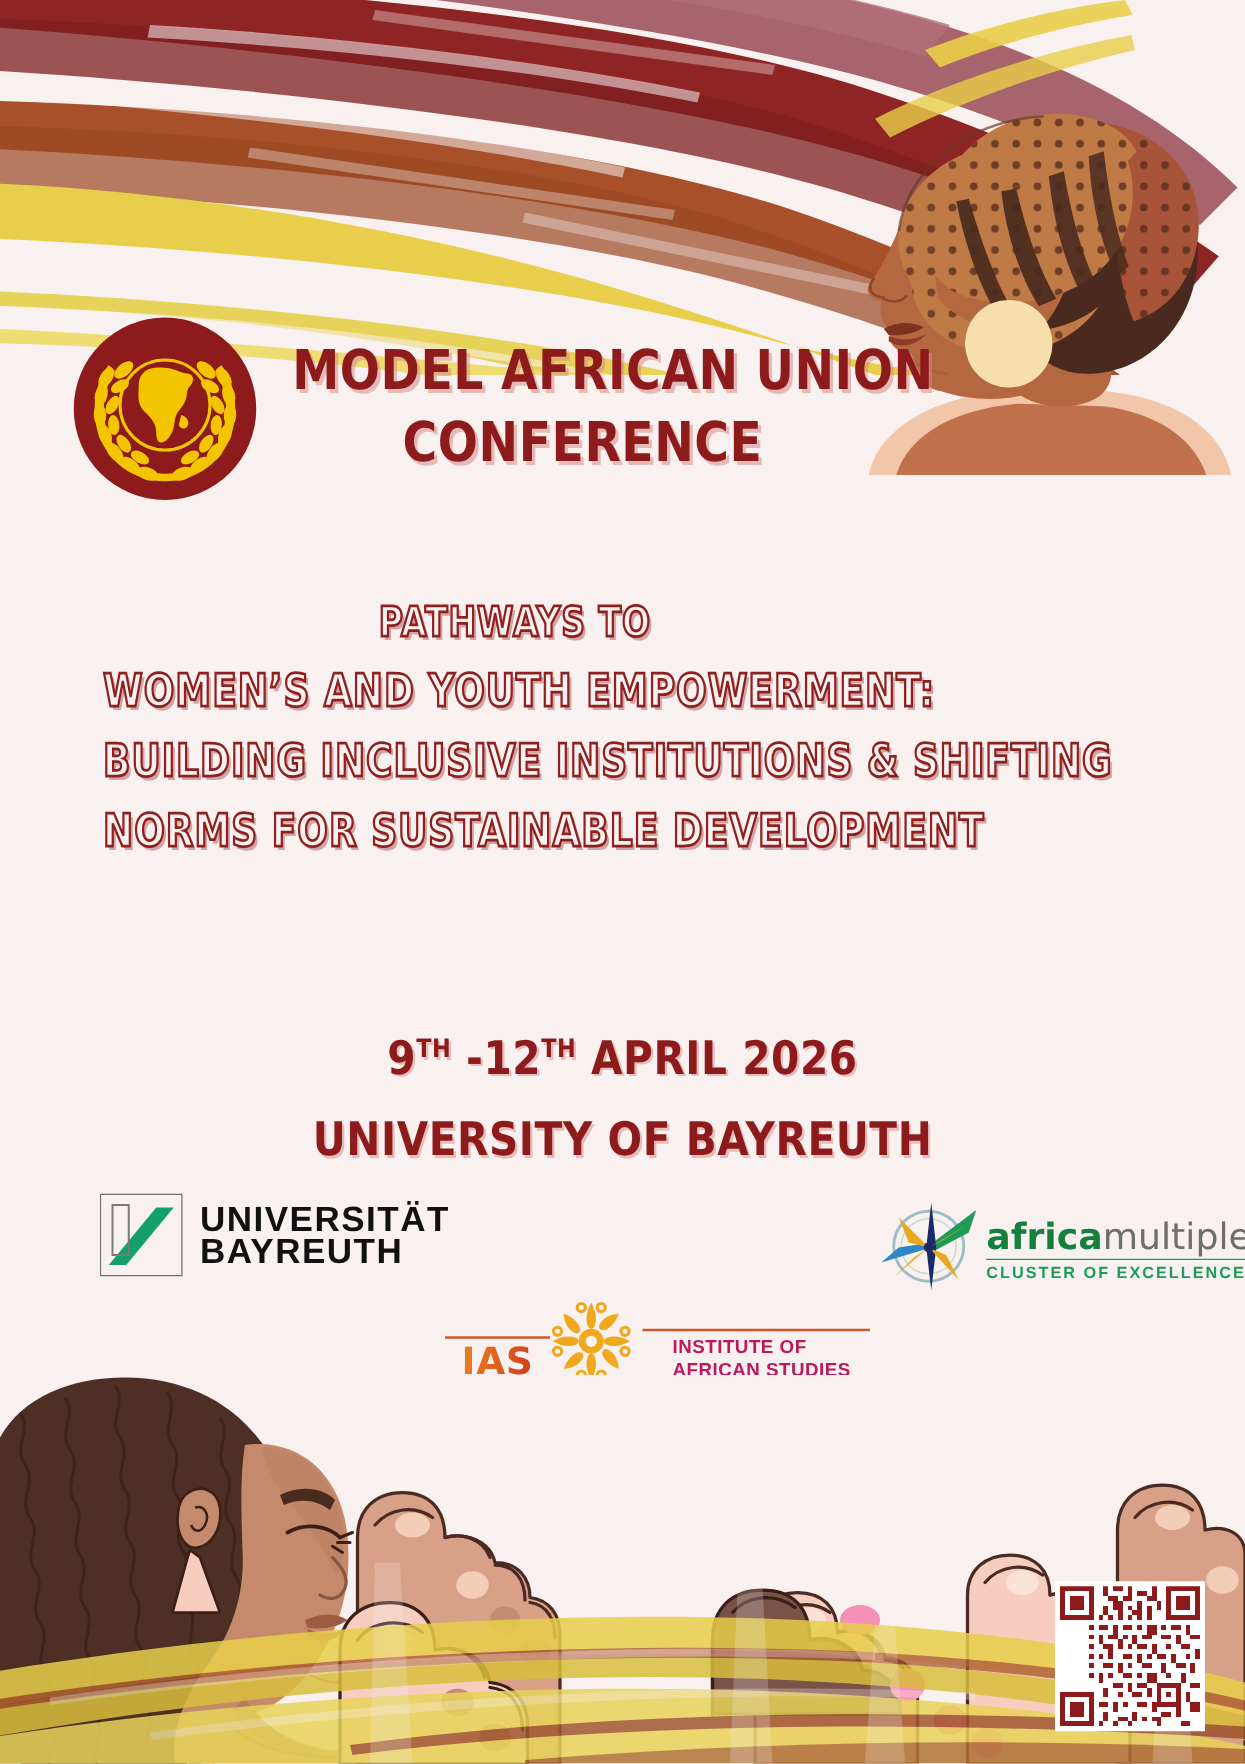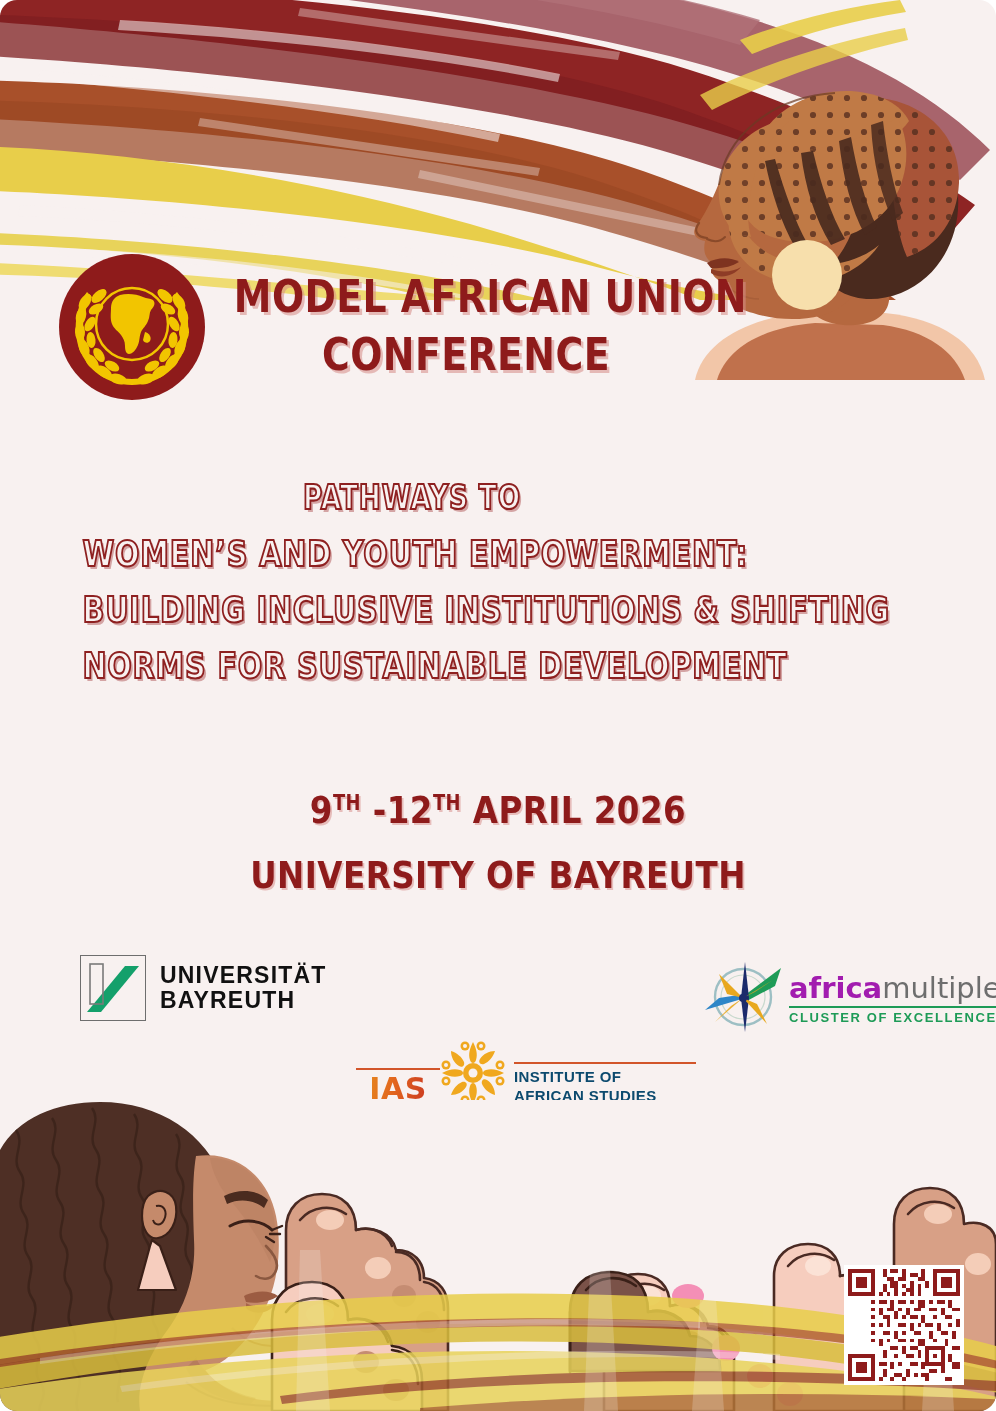--- a/index.html
+++ b/index.html
@@ -8,21 +8,20 @@
     font-family: "Liberation Sans", sans-serif;
     -webkit-font-smoothing: antialiased;
   }
 
   .poster {
     position: relative;
     width: 996px;
     height: 1411px;
     background: #F8F1F0;
     overflow: hidden;
-    border-radius: 17px;
   }
 
   
   .top-brush {
     position: absolute;
     left: 0; top: 0;
     width: 996px; height: 300px;
     overflow: hidden;
     pointer-events: none;
   }
@@ -82,21 +81,21 @@
     white-space: nowrap;
   }
   .sub-line.l1 { font-size: 33px; }
   .sub-line.l2 { font-size: 36px; }
   .sub-line.l3 { font-size: 36px; }
   .sub-line.l4 { font-size: 36px; }
 
   
   .date-block {
     position: absolute;
-    left: 0; top: 778px;
+    left: 0; top: 814px;
     width: 996px;
     text-align: center;
   }
   .date-line {
     font-family: "DejaVu Sans", sans-serif;
     font-weight: 700;
     font-size: 37px;
     line-height: 65px;
     letter-spacing: 0.5px;
     color: #8E1B1B;
@@ -122,42 +121,42 @@
   .ubt-mark {
     width: 66px; height: 66px;
     border: 1.5px solid #6e6e6e;
     position: relative;
     background: #F8F1F0;
     flex: none;
   }
   .ubt-text {
     font-family: "Liberation Sans", sans-serif;
     font-weight: 700;
-    font-size: 23px;
+    font-size: 28px;
     line-height: 25px;
     letter-spacing: 1.2px;
     color: #111;
     white-space: nowrap;
   }
 
   .logo-africa {
     position: absolute;
     left: 705px; top: 958px;
     display: flex;
     align-items: center;
     gap: 6px;
   }
   .af-wordmark { display: flex; flex-direction: column; }
   .af-row1 {
     font-family: "DejaVu Sans", sans-serif;
     font-size: 29px;
     line-height: 31px;
     white-space: nowrap;
   }
-  .af-a { font-weight: 700; color: #a21caf; }
+  .af-a { font-weight: 700; color: #15803d; }
   .af-m { font-weight: 400; color: #6E6E6E; }
   .af-rule { height: 1.5px; background: #1E9B57; margin: 2px 0 2px 0; }
   .af-row2 {
     font-family: "Liberation Sans", sans-serif;
     font-weight: 700;
     font-size: 13px;
     letter-spacing: 1.6px;
     color: #1E9B57;
     white-space: nowrap;
   }
@@ -193,23 +192,24 @@
     flex: none;
     margin-left: 8px;
   }
   .ias-rule2 { height: 2px; background: #D2552A; width: 182px; }
   .ias-sub {
     font-family: "Liberation Sans", sans-serif;
     font-weight: 700;
     font-size: 15px;
     line-height: 19px;
     letter-spacing: 0.4px;
-    color: #0c4a6e;
+    color: #be185d;
     padding: 3px 0;
     white-space: nowrap;
+    margin-left: 24px;
   }
 
   
   .bottom-art {
     position: absolute;
     left: 0; top: 1100px;
     width: 996px; height: 311px;
     overflow: hidden;
   }
 

